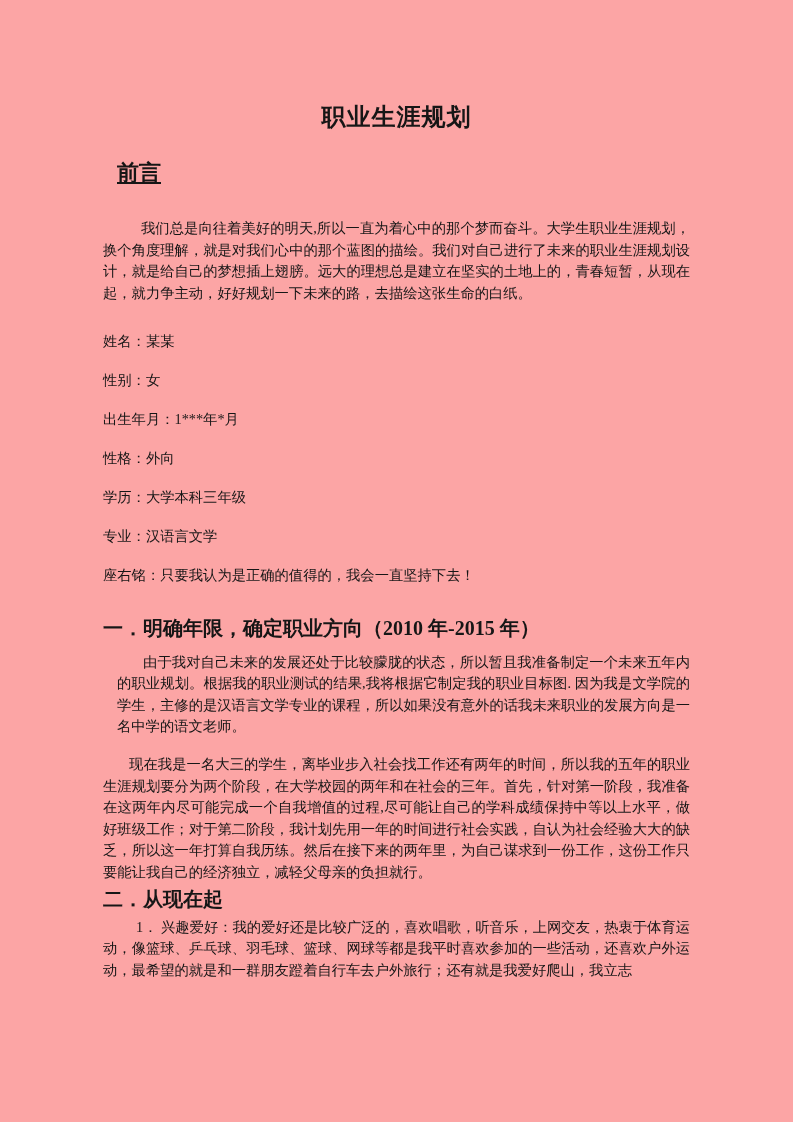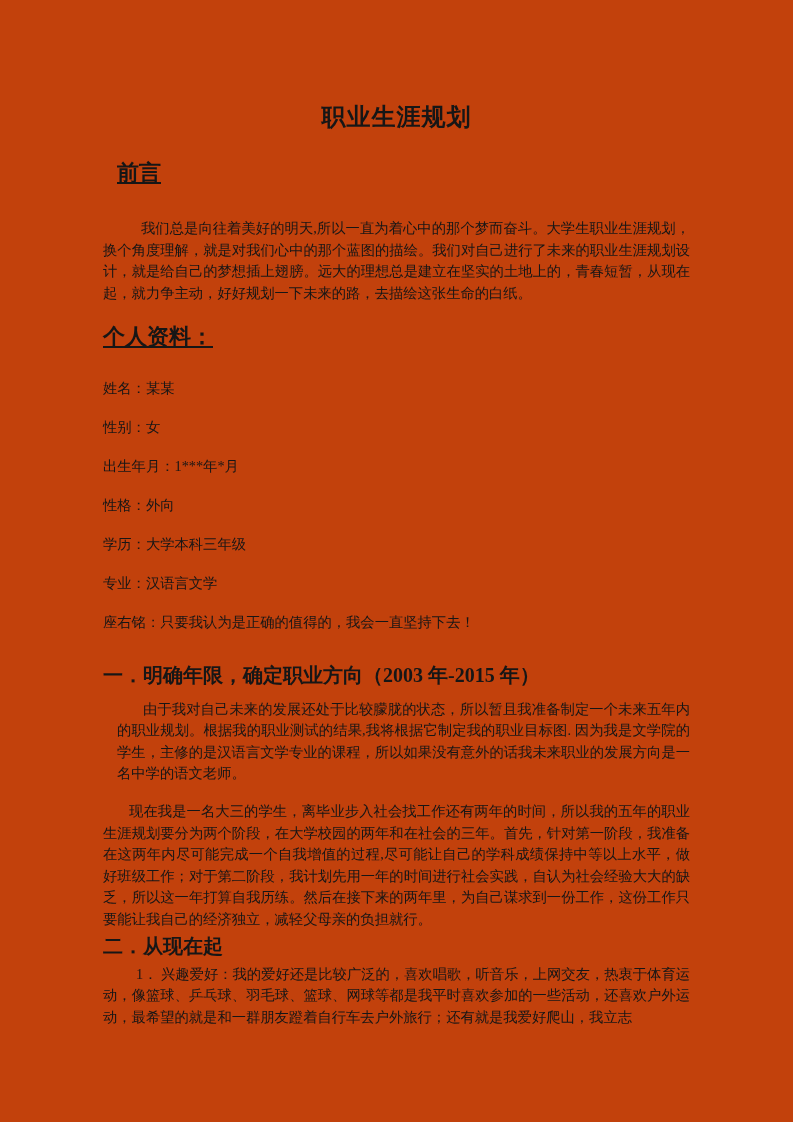--- a/index.html
+++ b/index.html
@@ -4,21 +4,21 @@
 <style>
   html, body {
     margin: 0;
     padding: 0;
     background: #ffffff;
   }
   .page {
     position: relative;
     width: 793px;
     height: 1122px;
-    background: #c2410c;
+    background: #fca5a5;
     overflow: hidden;
     color: #161616;
     font-family: "Liberation Serif", "DejaVu Serif", serif;
     box-sizing: border-box;
   }
   .content {
     padding: 0 103px;
   }
   .doc-title {
     margin: 102px 0 0 0;
@@ -78,31 +78,30 @@
 
 <div class="page">
   <div class="content">
 
     <h1 class="doc-title">职业生涯规划</h1>
 
     <h2 class="h-big preface-heading">前言</h2>
 
     <p class="body-p preface-p">我们总是向往着美好的明天,所以一直为着心中的那个梦而奋斗。大学生职业生涯规划，换个角度理解，就是对我们心中的那个蓝图的描绘。我们对自己进行了未来的职业生涯规划设计，就是给自己的梦想插上翅膀。远大的理想总是建立在坚实的土地上的，青春短暂，从现在起，就力争主动，好好规划一下未来的路，去描绘这张生命的白纸。</p>
 
-    <h2 class="h-big pinfo-heading">个人资料：</h2>
 
     <p class="field field-first">姓名：某某</p>
     <p class="field">性别：女</p>
     <p class="field">出生年月：1***年*月</p>
     <p class="field">性格：外向</p>
     <p class="field">学历：大学本科三年级</p>
     <p class="field">专业：汉语言文学</p>
     <p class="field">座右铭：只要我认为是正确的值得的，我会一直坚持下去！</p>
 
-    <h3 class="h-mid sec1-heading">一．明确年限，确定职业方向（2003 年-2015 年）</h3>
+    <h3 class="h-mid sec1-heading">一．明确年限，确定职业方向（2010 年-2015 年）</h3>
 
     <p class="body-p sec1-p1">由于我对自己未来的发展还处于比较朦胧的状态，所以暂且我准备制定一个未来五年内的职业规划。根据我的职业测试的结果,我将根据它制定我的职业目标图. 因为我是文学院的学生，主修的是汉语言文学专业的课程，所以如果没有意外的话我未来职业的发展方向是一名中学的语文老师。</p>
 
     <p class="body-p sec1-p2">现在我是一名大三的学生，离毕业步入社会找工作还有两年的时间，所以我的五年的职业生涯规划要分为两个阶段，在大学校园的两年和在社会的三年。首先，针对第一阶段，我准备在这两年内尽可能完成一个自我增值的过程,尽可能让自己的学科成绩保持中等以上水平，做好班级工作；对于第二阶段，我计划先用一年的时间进行社会实践，自认为社会经验大大的缺乏，所以这一年打算自我历练。然后在接下来的两年里，为自己谋求到一份工作，这份工作只要能让我自己的经济独立，减轻父母亲的负担就行。</p>
 
     <h3 class="h-mid sec2-heading">二．从现在起</h3>
 
     <p class="body-p sec2-p">1． 兴趣爱好：我的爱好还是比较广泛的，喜欢唱歌，听音乐，上网交友，热衷于体育运动，像篮球、乒乓球、羽毛球、篮球、网球等都是我平时喜欢参加的一些活动，还喜欢户外运动，最希望的就是和一群朋友蹬着自行车去户外旅行；还有就是我爱好爬山，我立志</p>
 
   </div>

